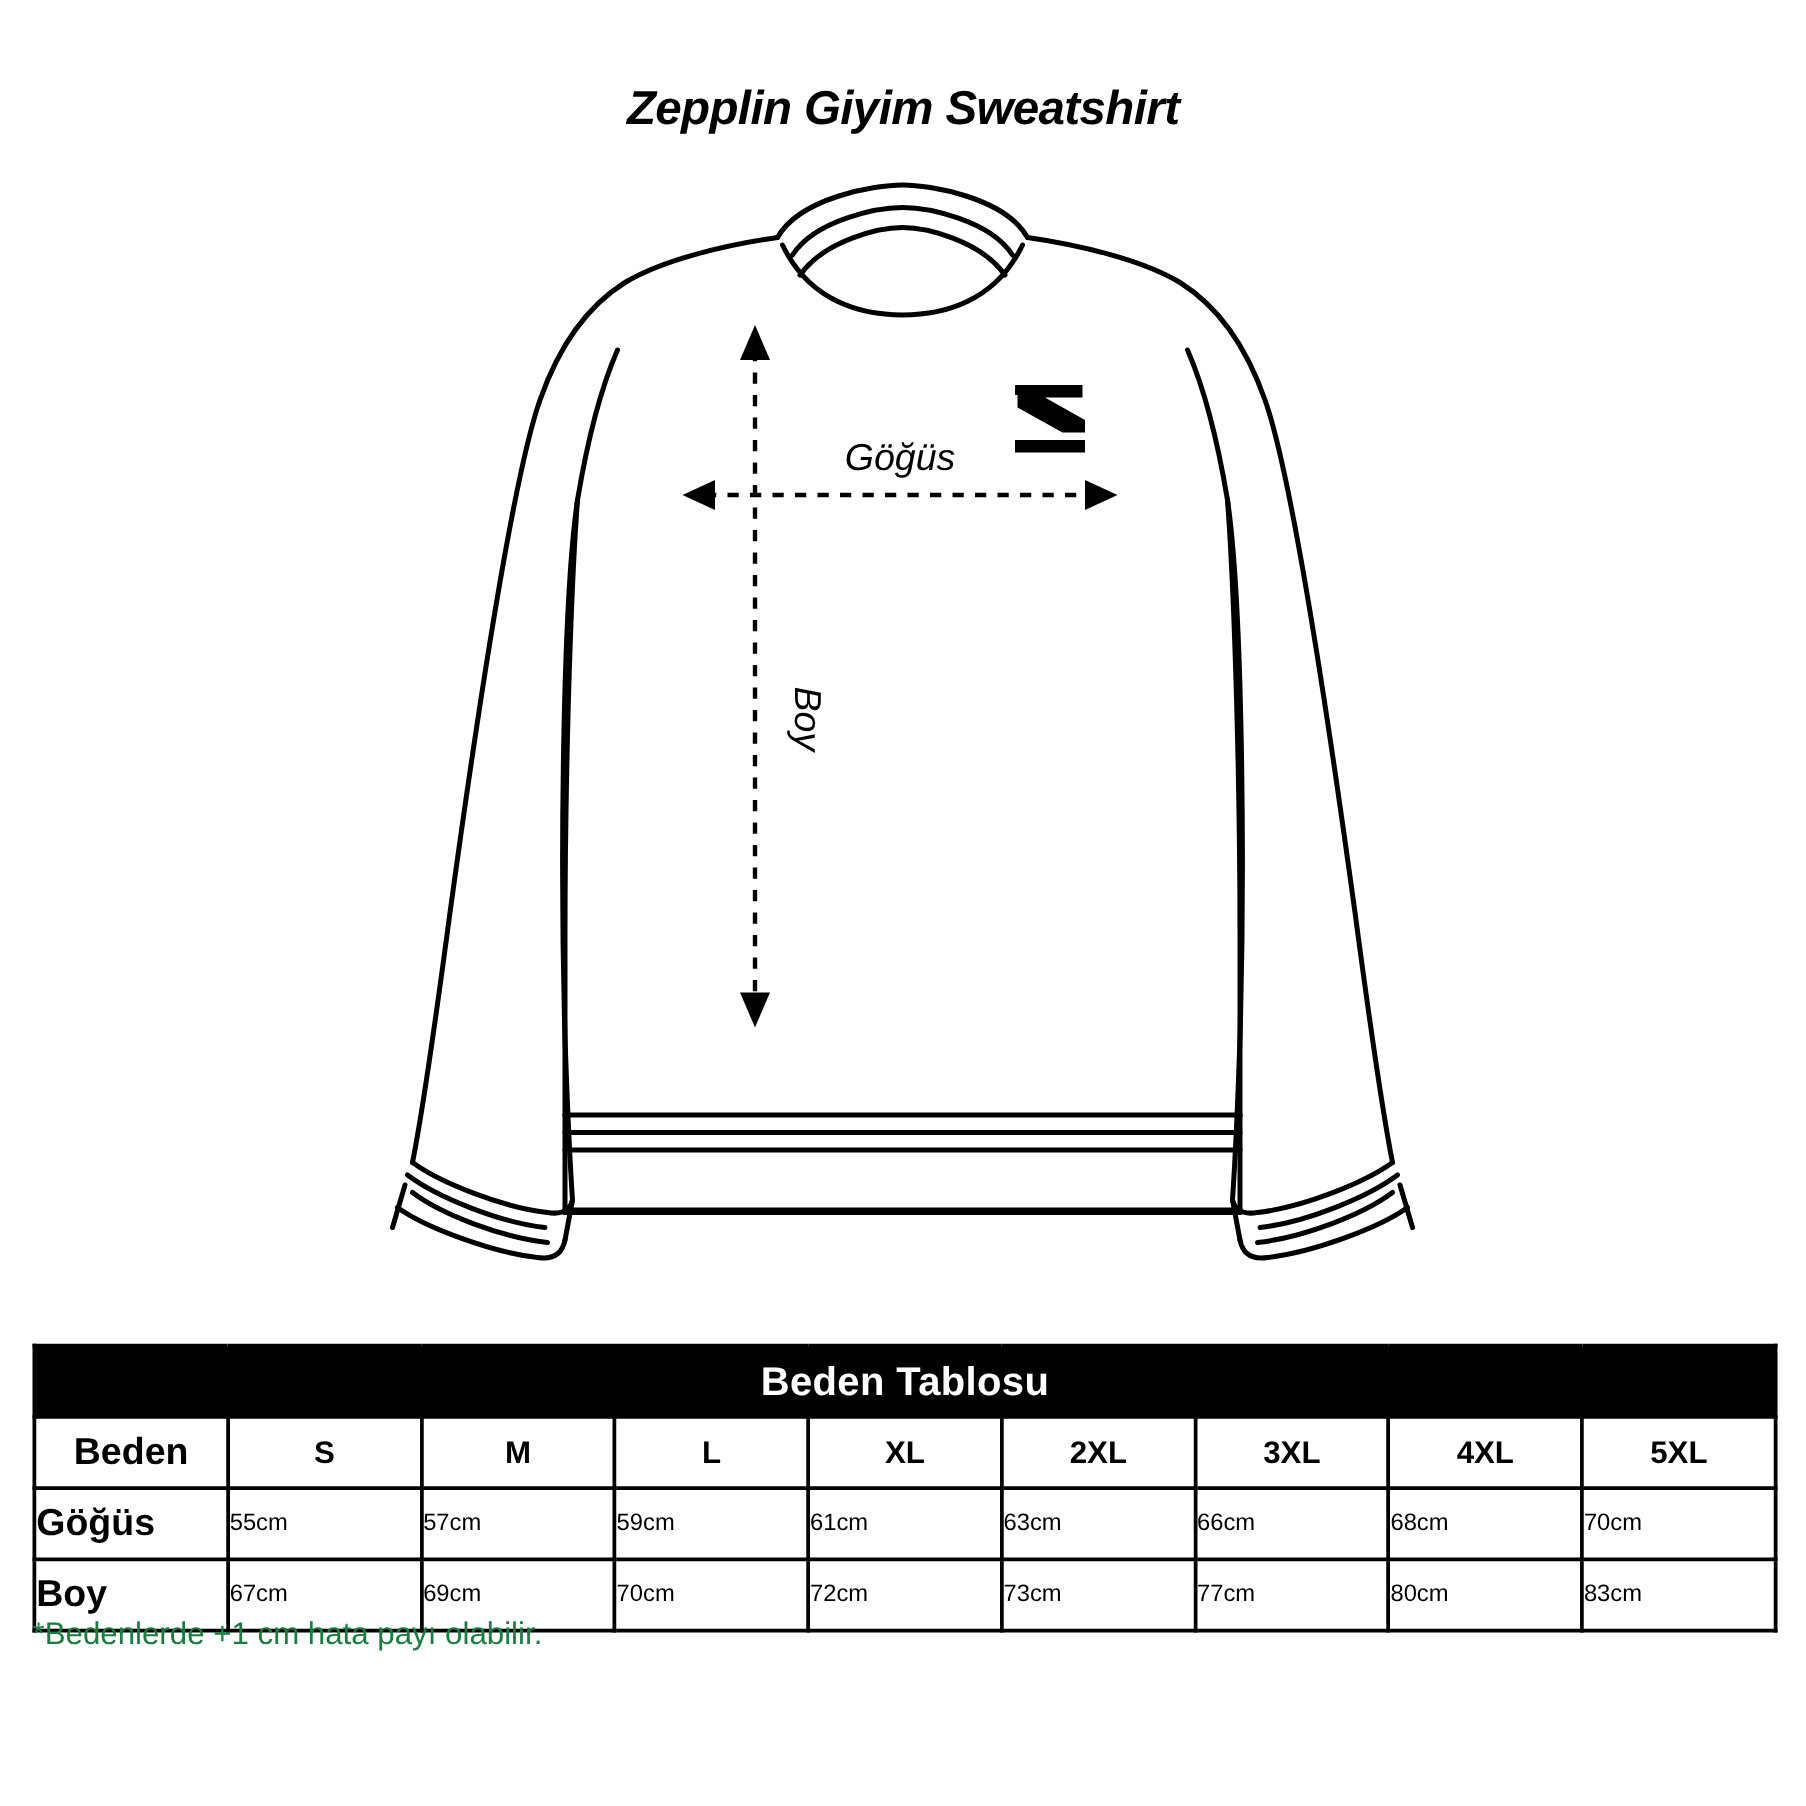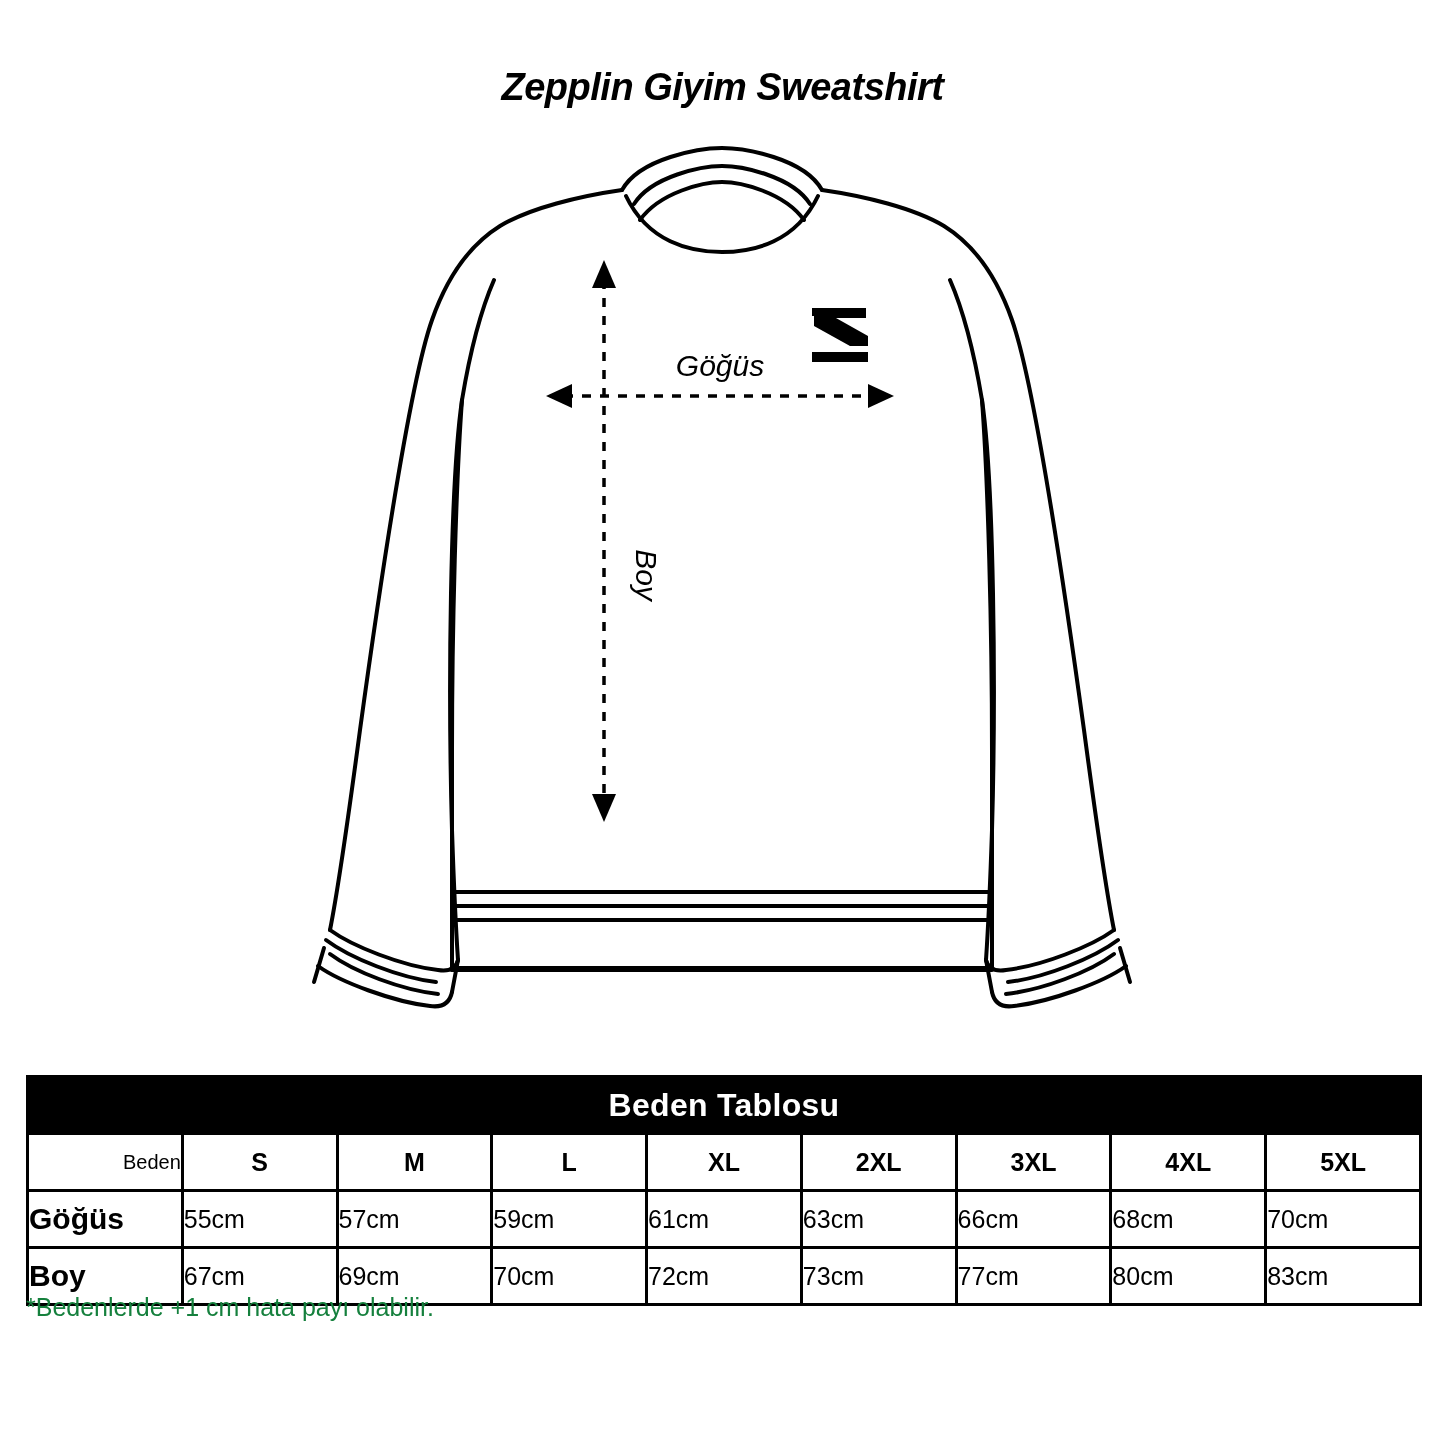--- a/index.html
+++ b/index.html
@@ -79,36 +79,36 @@
   .tbl-title {
     background: #000000;
     color: #ffffff;
     text-align: center;
     font-size: 32px;
     font-weight: 700;
     height: 62px;
     letter-spacing: 0.3px;
   }
   .hdr-label {
-    font-size: 20px;
-    font-weight: 400;
-    text-align: right;
+    font-size: 30px;
+    font-weight: 700;
+    text-align: center;
   }
   .hdr-size {
     font-size: 25px;
     font-weight: 700;
     text-align: center;
   }
   .row-label {
     font-size: 30px;
     font-weight: 700;
     padding-left: 14px;
   }
   .cell-val {
-    font-size: 25px;
+    font-size: 19px;
     padding-left: 14px;
   }
   .footnote {
     position: absolute;
     left: 26px;
     top: 1293px;
     font-size: 25px;
     color: #15803d;
   }
 </style>

